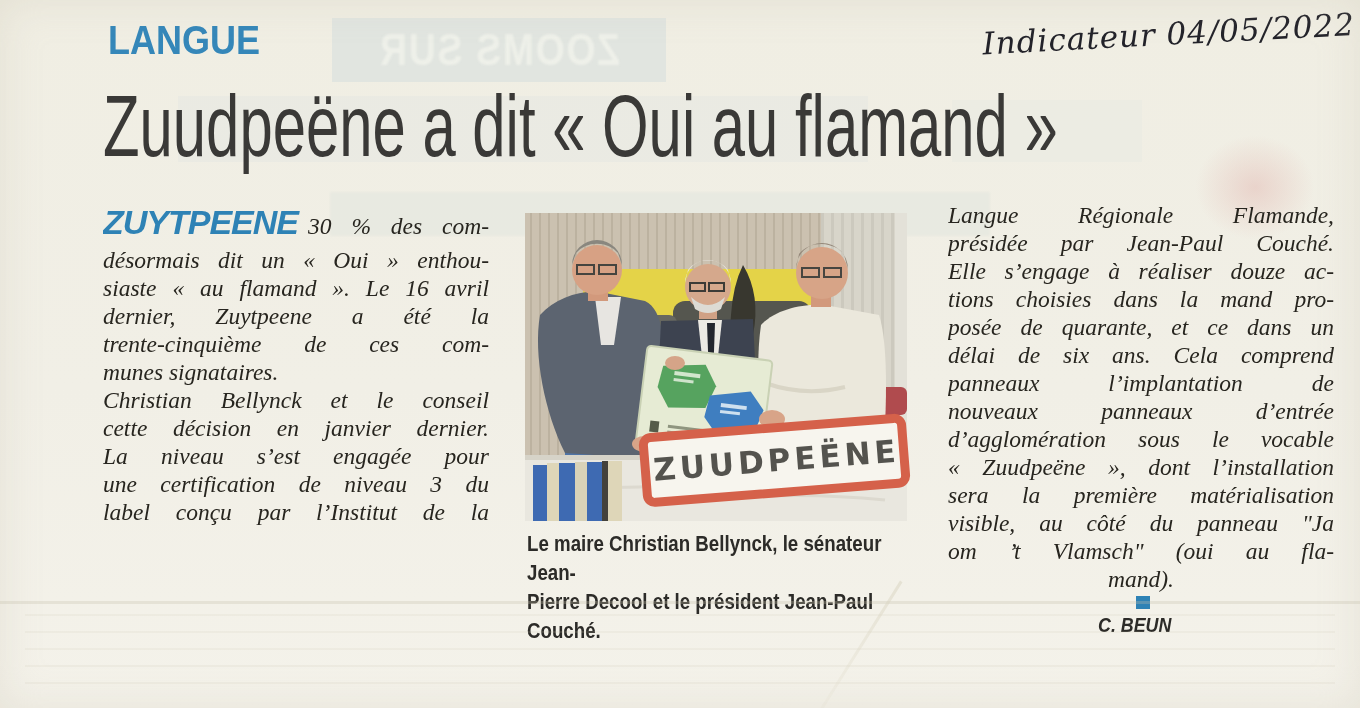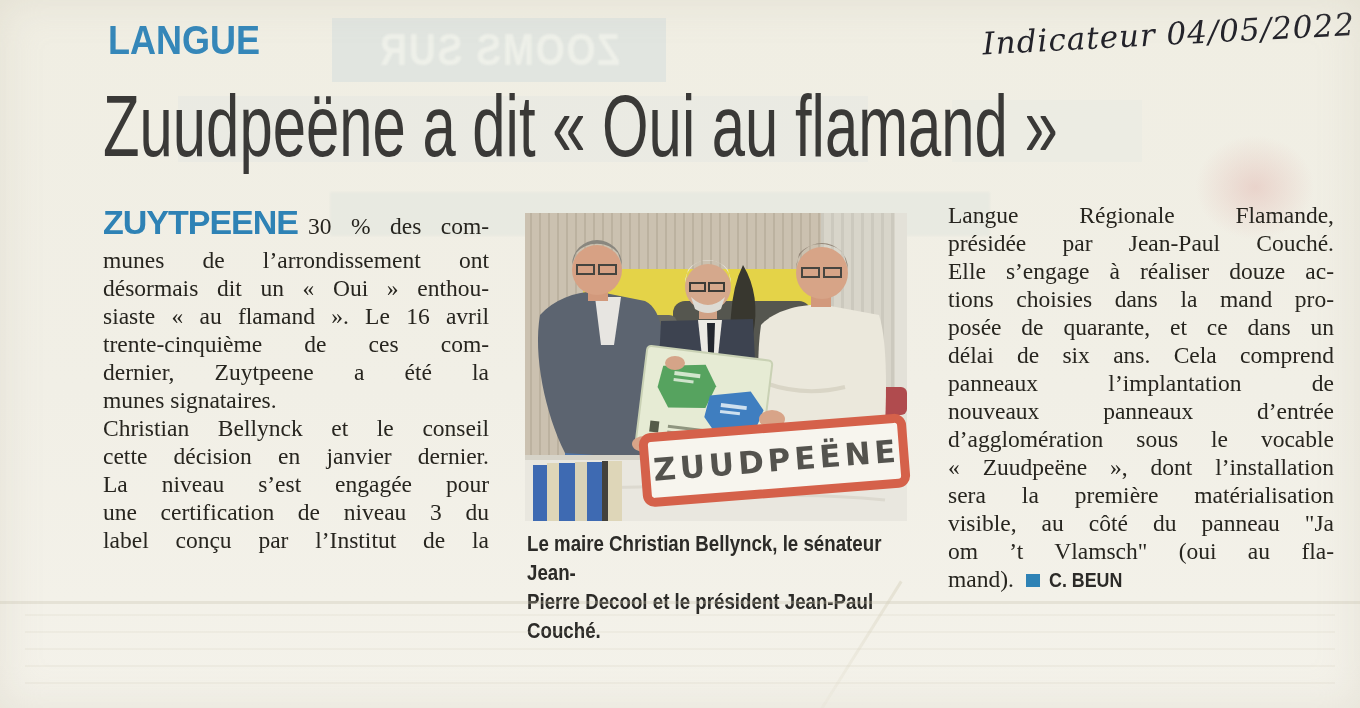--- a/index.html
+++ b/index.html
@@ -57,33 +57,33 @@
 
   .headline{
     position:absolute; left:103px; top:82px;
     font-family:"Liberation Sans", sans-serif; font-weight:normal;
     font-size:88px; line-height:88px; color:#3a3937;
     transform:scaleX(0.68); transform-origin:left top;
     letter-spacing:0; white-space:nowrap;
   }
 
   
-  .col{ position:absolute; width:386px; font-size:23.5px; line-height:28px; color:#27251f; }
+  .col{ position:absolute; width:386px; font-size:23.5px; line-height:28px; color:#27251f;font-style:italic; }
   .col-left{ left:103px; top:208px; }
   .col-right{ left:948px; top:201px; }
   .line{ height:28px; overflow:hidden; text-align:justify; }
   .line.j{ text-align-last:justify; }
   .first-line{ display:flex; align-items:baseline; height:38px; }
   .lead-in{
     font-family:"Liberation Sans", sans-serif; font-weight:bold;
     font-size:34px; color:#2e82b5; letter-spacing:-1px; white-space:nowrap;
     padding-right:10px;
   }
   .first-rest{ flex:1; text-align:justify; text-align-last:justify; }
-  .byline-row{ display:flex; align-items:center; height:28px; }
+  .byline-row{ display:flex; align-items:center; height:28px;flex-direction:column; }
   .byline-last{ white-space:nowrap; }
   .byline-bullet{ width:14px; height:13px; background:#2e82b5; margin:3px 9px 0 12px; flex:none; }
   .byline{
     font-family:"Liberation Sans", sans-serif; font-weight:bold; font-size:21px;
     color:#2c2b28; transform:scaleX(0.85); transform-origin:left center;
     white-space:nowrap; padding-top:2px;
   }
 
   
   .photo{ position:absolute; left:525px; top:213px; width:382px; height:307px; }
@@ -142,25 +142,24 @@
   <h1 class="headline">Zuudpeëne a dit « Oui au flamand »</h1>
 
   <div class="bleed-mid"></div>
   <div class="pink-smudge"></div>
 
   <div class="col col-left">
     <div class="line first-line">
       <span class="lead-in">ZUYTPEENE</span>
       <span class="first-rest">30 % des com-</span>
     </div>
-    <div class="line j">munes de l’arrondissement ont</div>
     <div class="line j">désormais dit un « Oui » enthou-</div>
     <div class="line j">siaste « au flamand ». Le 16 avril</div>
+    <div class="line j">dernier, Zuytpeene a été la</div>
     <div class="line j">trente-cinquième de ces com-</div>
-    <div class="line j">dernier, Zuytpeene a été la</div>
     <div class="line">munes signataires.</div>
     <div class="line j">Christian Bellynck et le conseil</div>
     <div class="line j">cette décision en janvier dernier.</div>
     <div class="line j">La niveau s’est engagée pour</div>
     <div class="line j">une certification de niveau 3 du</div>
     <div class="line j">label conçu par l’Institut de la</div>
   </div>
 
   <div class="photo">
     <svg width="382" height="308" viewBox="0 0 382 308">

